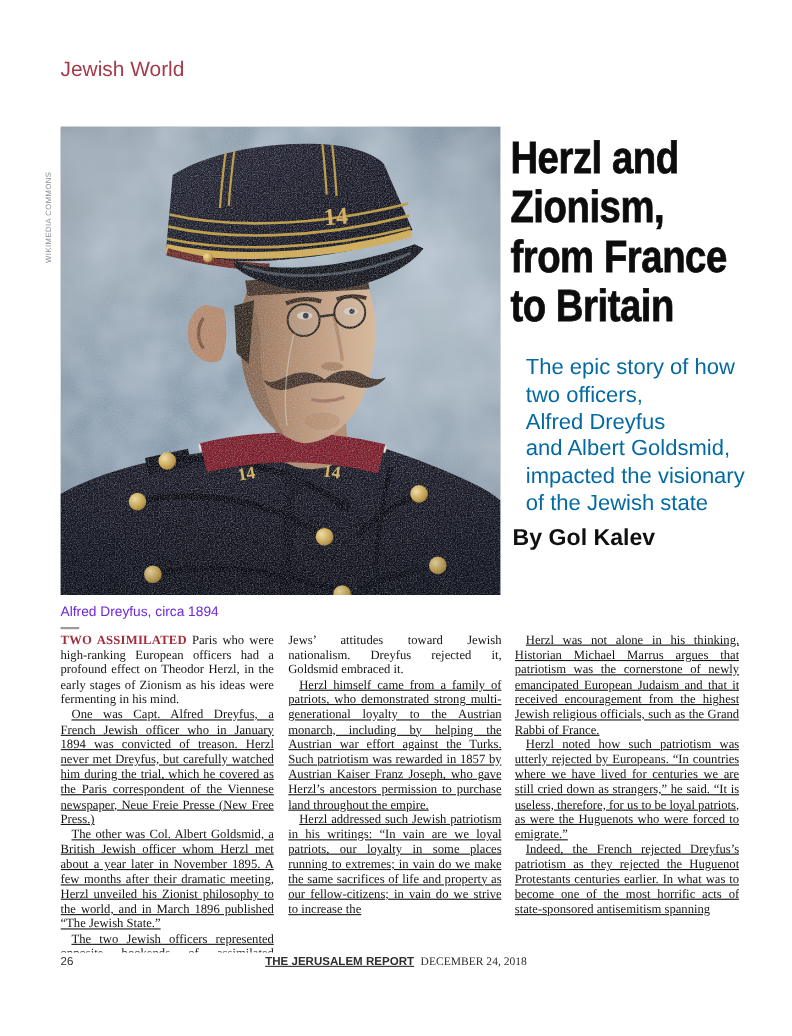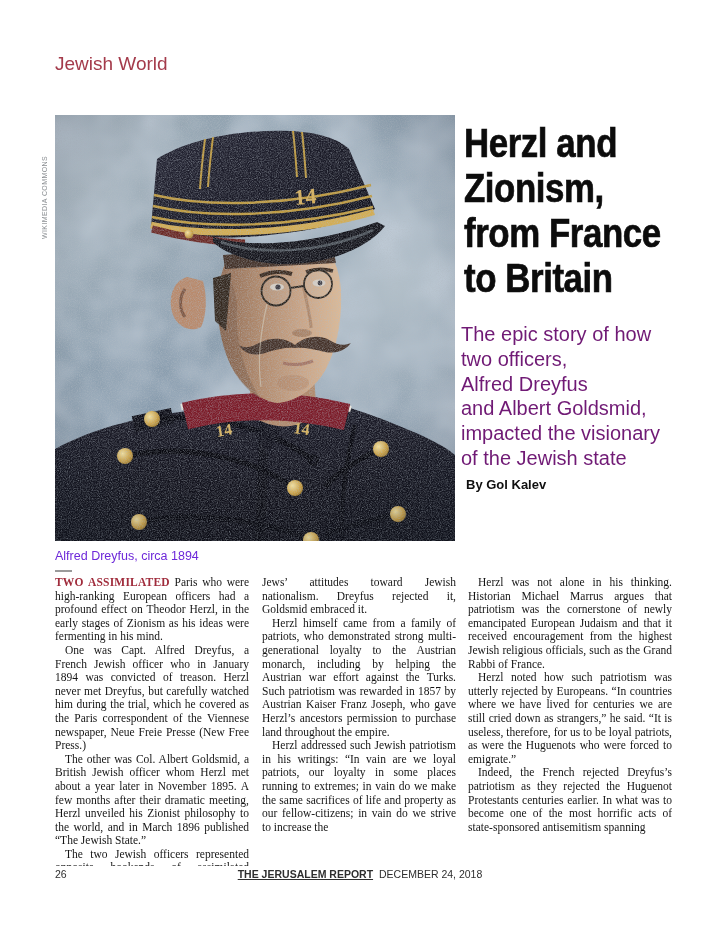--- a/index.html
+++ b/index.html
@@ -21,39 +21,39 @@
   .caption { position:absolute; left:55px; top:549px; font-size:12.5px; color:#6d28d9; }
   .caption-rule { position:absolute; left:55px; top:570px; width:17px; height:2px; background:#9a9a9a; }
   .headline {
     position:absolute; left:464px; top:121px; width:252px; margin:0;
     font-size:41px; line-height:45px; font-weight:bold; color:#0c0c0c;
     white-space:pre-line; letter-spacing:-0.5px;
     transform:scaleX(.85); transform-origin:left top;
     -webkit-text-stroke:0.7px #0c0c0c;
   }
   .subtitle {
-    position:absolute; left:461px; top:322px; width:242px;
-    font-size:20px; line-height:24.8px; color:#701a75; white-space:pre-line;
-  }
-  .byline { position:absolute; left:466px; top:477px; font-size:13px; font-weight:bold; color:#101010; }
+    position:absolute; left:478px; top:322px; width:242px;
+    font-size:20px; line-height:24.8px; color:#0369a1; white-space:pre-line;
+  }
+  .byline { position:absolute; left:466px; top:477px; font-size:21px; font-weight:bold; color:#101010; }
   .col {
     position:absolute; top:576px; height:290px;
     font-family:"Liberation Serif", serif; font-size:11.5px; line-height:13.6px;
     text-align:justify; color:#151515; overflow:hidden;
   }
   .col1 { left:55px;  width:194px; }
   .col2 { left:262px; width:194px; }
   .col3 { left:468px; width:204px; }
   .para { margin:0; }
-  .ind  { text-indent:10px; }
+  .ind  { text-indent:10px;text-decoration:underline; }
   .leadin { font-weight:bold; color:#a02c3c; letter-spacing:.2px; }
   .footer-pagenum { position:absolute; left:55px; top:868px; font-size:10.5px; color:#2e2e2e; }
   .footer-center  { position:absolute; left:0; top:868px; width:720px; text-align:center; font-size:10.5px; color:#2e2e2e; }
   .pub  { font-weight:bold;text-decoration:underline; }
-  .date { margin-left:3px; }
+  .date { margin-left:3px;font-family:Liberation Serif, serif; }
 </style>
 </head>
 <body>
 
 <div class="page">
 
   <div class="section-label">Jewish World</div>
 
   <div class="photo-credit">WIKIMEDIA COMMONS</div>
 

